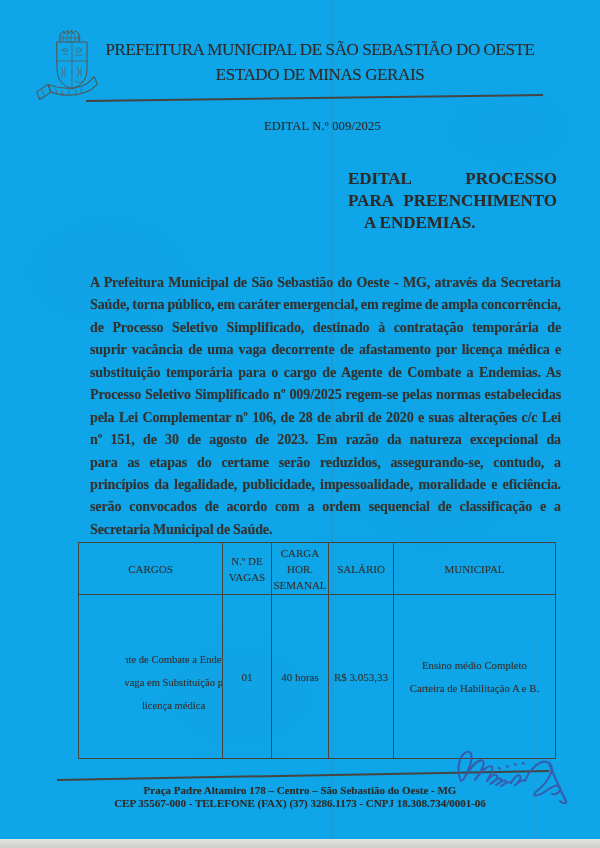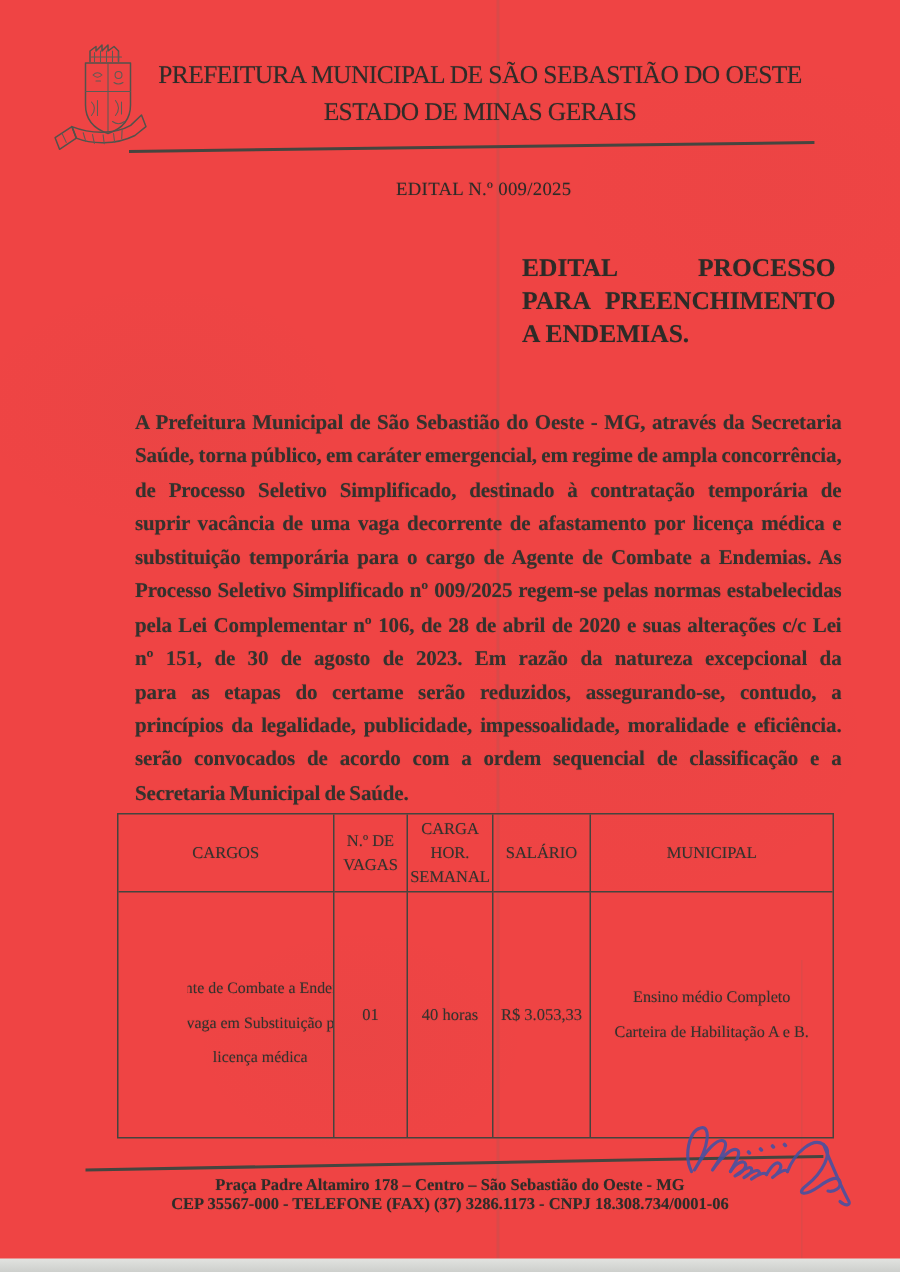--- a/index.html
+++ b/index.html
@@ -3,21 +3,21 @@
 <meta charset="utf-8">
 <style>
   html,body{margin:0;padding:0;}
   body{
     width:600px;height:848px;overflow:hidden;
     font-family:"Liberation Serif","DejaVu Serif",serif;
     background:#e9eae7;
   }
   .page{
     position:relative;width:600px;height:848px;
-    background:#ef4444;
+    background:#0ea5e9;
     color:#33312d;
     text-shadow:0 0 .7px rgba(52,50,46,.35);
   }
   .page::before{ 
     content:"";position:absolute;inset:0;pointer-events:none;
     background:
       radial-gradient(180px 120px at 18% 32%, rgba(90,88,80,.03), transparent 70%),
       radial-gradient(220px 160px at 72% 58%, rgba(90,88,80,.025), transparent 70%),
       radial-gradient(160px 110px at 40% 82%, rgba(90,88,80,.03), transparent 70%),
       radial-gradient(200px 130px at 85% 15%, rgba(90,88,80,.02), transparent 70%);
@@ -36,21 +36,21 @@
   .rule-header{left:86px;top:100px;width:457px;height:1.6px;transform:rotate(-.75deg);}
   .rule-footer{left:57px;top:779px;width:492px;height:1.5px;transform:rotate(-1.05deg);z-index:1;}
 
   .edital-no{position:absolute;left:264px;top:119px;font-weight:normal;
     font-size:12.5px;letter-spacing:.2px;color:#2d2b27;}
 
   .title-block{position:absolute;left:348px;top:168px;width:209px;
     font-weight:bold;font-size:17px;color:#2d2b27;}
   .title-block .tline{height:21.8px;line-height:21.8px;overflow:hidden;
     text-align:justify;text-align-last:justify;}
-  .title-block .tline.last{text-align:left;text-align-last:left;}
+  .title-block .tline.last{text-align:left;text-align-last:left;margin-left:16px;}
 
   .body-text{position:absolute;left:90px;top:272px;width:471px;
     font-size:14px;letter-spacing:-.1px;word-spacing:-.6px;color:#34322d;font-weight:bold;}
   .body-text .jline{height:22.45px;line-height:22.45px;overflow:hidden;
     text-align:justify;text-align-last:justify;}
   .body-text .jline.last{text-align:left;text-align-last:left;}
 
   
   .vtable{position:absolute;left:78px;top:542px;width:478px;box-sizing:border-box;
     border:1.3px solid #45443e;display:grid;

